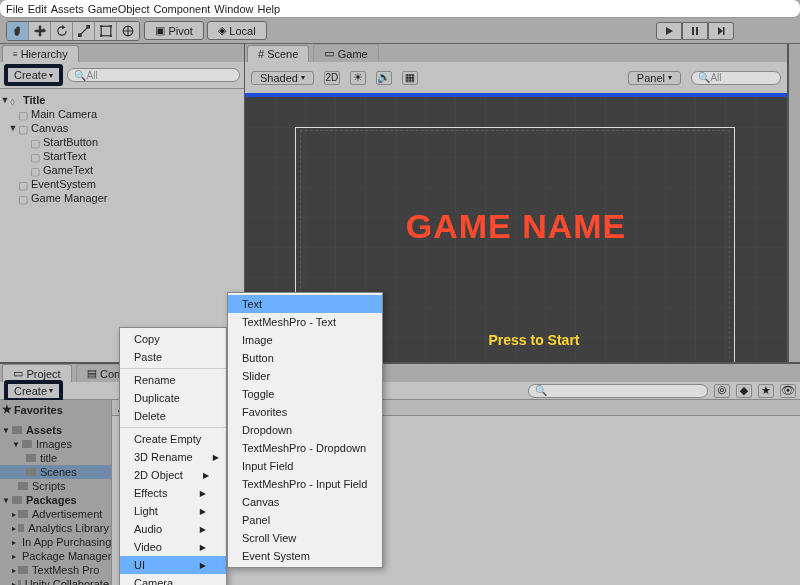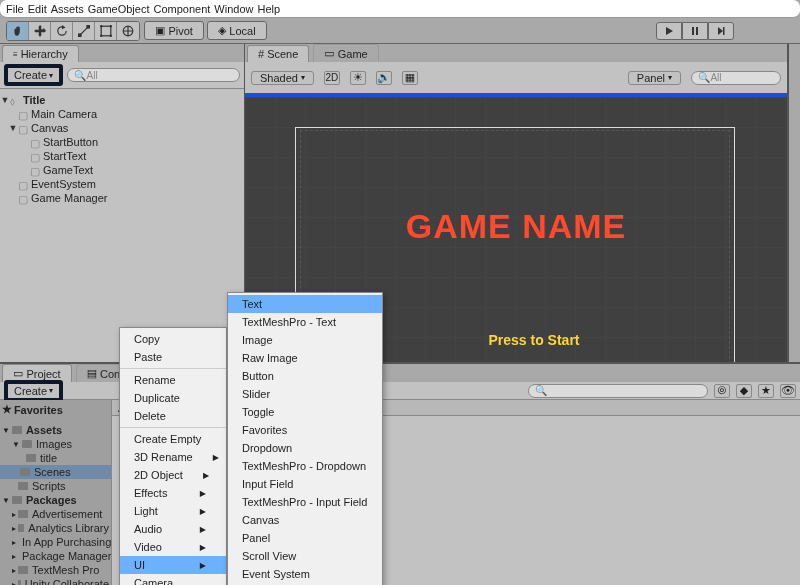--- a/index.html
+++ b/index.html
@@ -317,21 +317,21 @@
         </div>
       <div class="pn" style="padding-left:12px">
           <span class="tri">▼</span>
           <span class="folder-ico"></span>
           <span>Images</span>
         </div>
       <div class="pn" style="padding-left:26px">
           <span class="folder-ico"></span>
           <span>title</span>
         </div>
-      <div class="pn sel" style="padding-left:20px">
+      <div class="pn sel" style="padding-left:26px">
           <span class="folder-ico"></span>
           <span>Scenes</span>
         </div>
       <div class="pn" style="padding-left:18px">
           <span class="folder-ico"></span>
           <span>Scripts</span>
         </div>
       <div class="pn star">
           <span class="tri">▼</span>
           <span class="folder-ico"></span>
@@ -433,23 +433,20 @@
   <div class="ci sel">
       <span>Text</span>
     </div>
   <div class="ci">
       <span>TextMeshPro - Text</span>
     </div>
   <div class="ci">
       <span>Image</span>
     </div>
   <div class="ci">
-      <span>Raw Image</span>
-    </div>
-  <div class="ci">
       <span>Button</span>
     </div>
   <div class="ci">
       <span>Slider</span>
     </div>
   <div class="ci">
       <span>Toggle</span>
     </div>
   <div class="ci">
       <span>Favorites</span>

